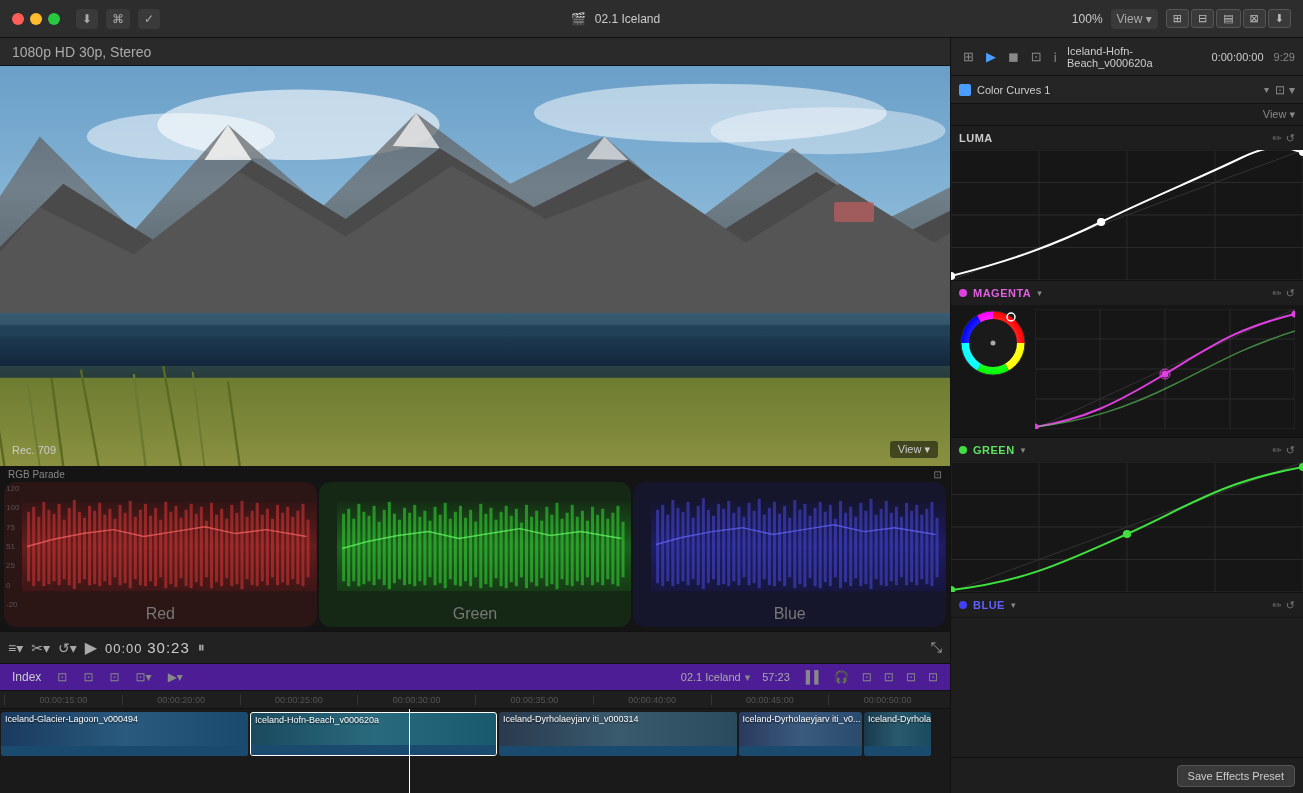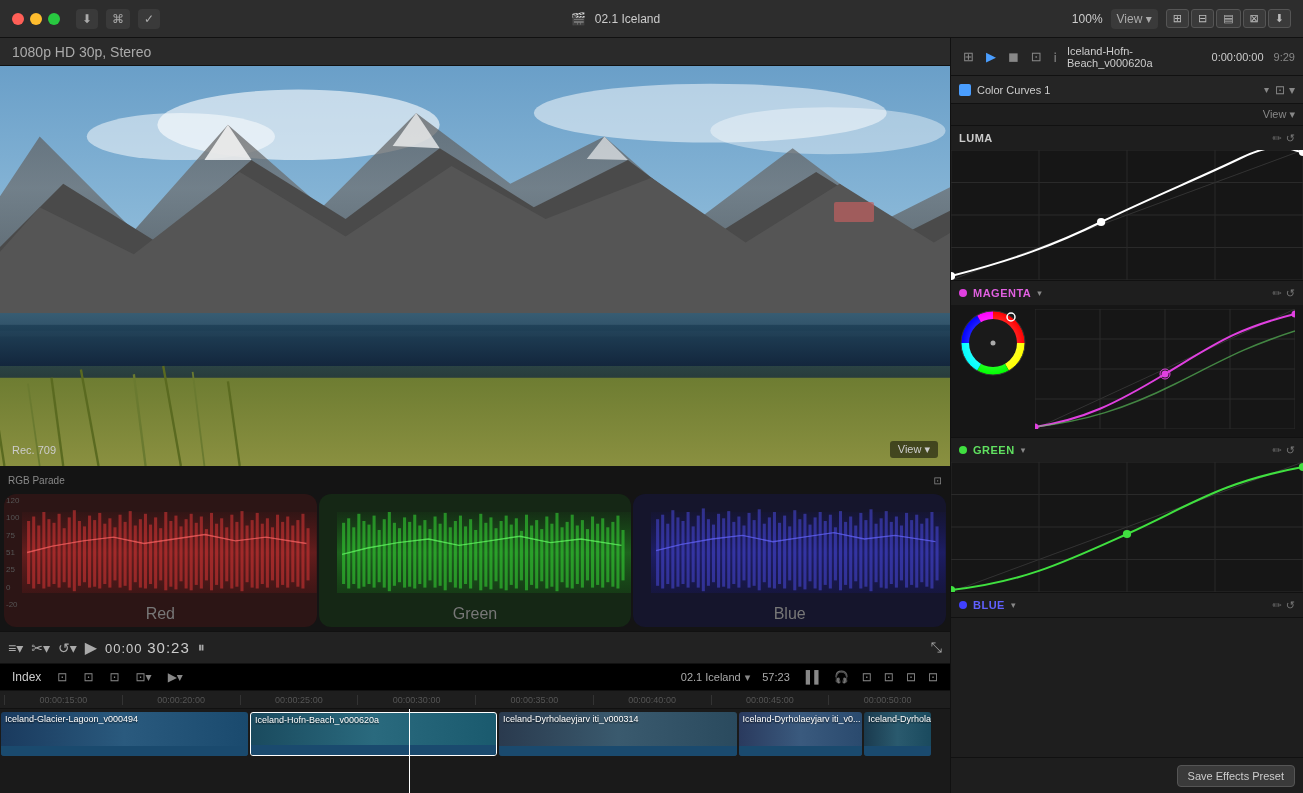--- a/index.html
+++ b/index.html
@@ -145,21 +145,21 @@
 
     
     .waveform-section {
       height: 165px;
       background: #141414;
       display: flex;
       flex-direction: column;
       flex-shrink: 0;
     }
     .waveform-header {
-      height: 28px;
+      height: 16px;
       display: flex;
       align-items: center;
       justify-content: space-between;
       padding: 0 8px;
     }
     .waveform-header span { color: #888; font-size: 10px; }
     .waveform-content {
       flex: 1;
       display: flex;
       gap: 2px;
@@ -230,21 +230,21 @@
     
     .timeline-area {
       height: 130px;
       background: #1a1a1a;
       display: flex;
       flex-direction: column;
       flex-shrink: 0;
     }
     .timeline-toolbar {
       height: 28px;
-      background: #000000;
+      background: #4c1d95;
       display: flex;
       align-items: center;
       padding: 0 8px;
       gap: 8px;
       border-bottom: 1px solid #111;
       border-top: 1px solid #111;
     }
     .timeline-toolbar-icon {
       color: #888;
       font-size: 12px;

